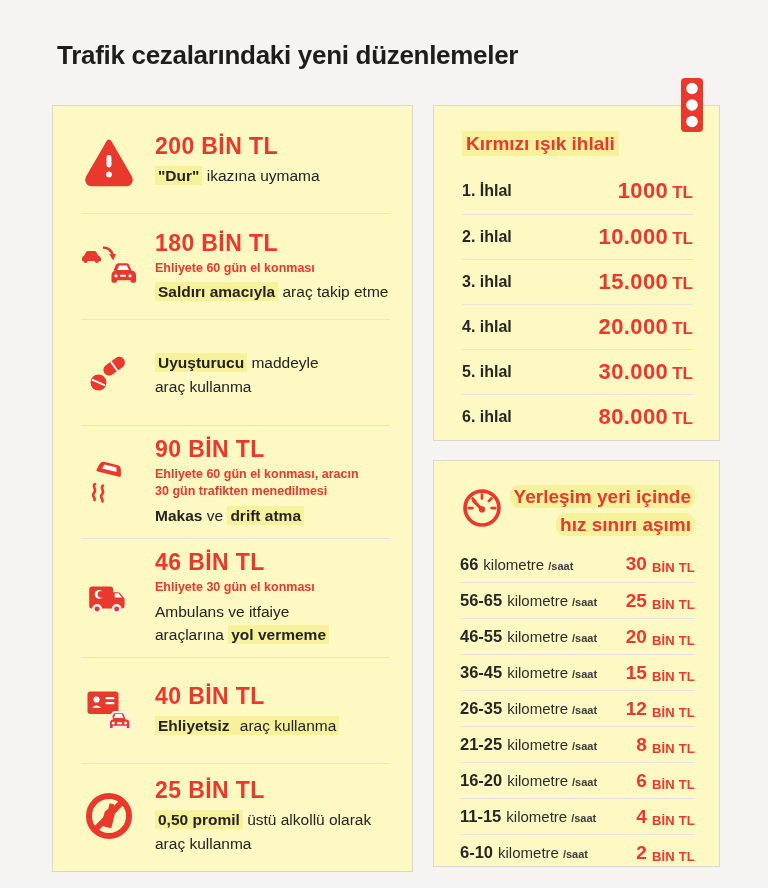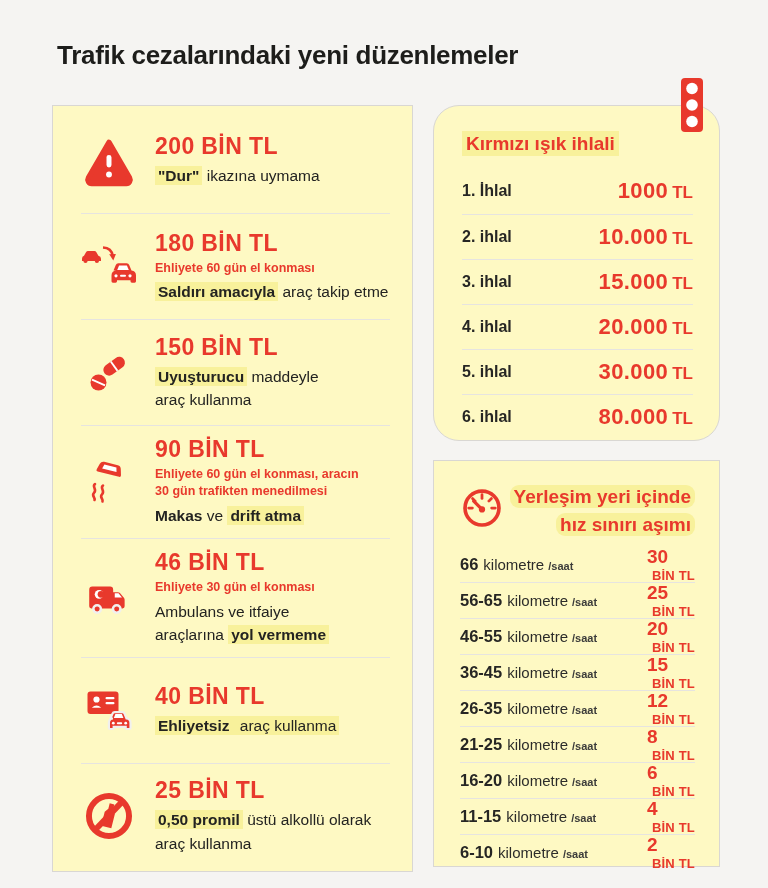--- a/index.html
+++ b/index.html
@@ -27,21 +27,21 @@
   .p-sub:empty { display:none; }
   .p-desc { font-size:15.5px; color:#232321; line-height:1.52; margin-top:4px; }
   .p-line { }
   .b { font-weight:700; }
   .hl { background:#f8f19b; padding:1px 3px; }
 
   
   .right-col { display:flex; flex-direction:column; gap:19px; width:287px; }
 
   
-  .rt-panel { position:relative; height:336px; padding:24px 26px 0 28px;border-radius:26px; }
+  .rt-panel { position:relative; height:336px; padding:24px 26px 0 28px; }
   .traffic-light { position:absolute; top:-28px; right:16px; width:22px; height:54px; }
   .rt-title-wrap { margin-bottom:10px; }
   .rt-title { display:inline; font-size:19px; font-weight:800; color:#e8392c;
               background:#f8f19b; padding:2px 4px; line-height:1.5; }
   .rl-rows { margin-top:6px; }
   .rl-row { height:45px; display:flex; justify-content:space-between; align-items:center; }
   .rl-row + .rl-row { border-top:1px solid #e6e4e0; }
   .rl-label { font-size:16px; font-weight:600; color:#262624; }
   .rl-amount { display:flex; align-items:baseline; }
   .rl-num { font-size:22px; font-weight:800; color:#e8392c; letter-spacing:0.4px; }
@@ -53,21 +53,21 @@
   .sp-icon { width:44px; flex:0 0 44px; margin-top:3px; }
   .sp-title { flex:1; text-align:right; line-height:1.45; }
   .sp-title span { display:inline; font-size:19px; font-weight:800; color:#e8392c;
                    background:#f8f19b; padding:1px 4px;border-radius:9px; }
   .sp-row { height:36px; display:flex; justify-content:space-between; align-items:center; }
   .sp-row + .sp-row { border-top:1px solid #e6e4e0; }
   .sp-left { display:flex; align-items:baseline; white-space:nowrap; }
   .sp-range { font-size:16.5px; font-weight:700; color:#262624; }
   .sp-unit { font-size:15px; font-weight:400; color:#2c2c2a; margin-left:5px; }
   .sp-per { font-size:11px; font-weight:600; color:#3c3c3a; margin-left:4px; }
-  .sp-right { display:flex; align-items:flex-start;flex-direction:column; }
+  .sp-right { display:flex; align-items:flex-end; }
   .sp-num { font-size:19px; font-weight:800; color:#e8392c; }
   .sp-suffix { font-size:13px; font-weight:800; color:#e8392c; margin-left:5px; letter-spacing:0.2px; }
 </style>
 </head>
 <body>
 
 <div class="page">
   <h1 class="title">Trafik cezalarındaki yeni düzenlemeler</h1>
 
   <div class="columns">
@@ -118,21 +118,20 @@
             <svg width="48" height="48" viewBox="0 0 48 48">
               <g transform="rotate(-36 29 17)">
                 <rect x="17" y="11.5" width="24" height="11.5" rx="5.75" fill="#e8392c"></rect>
                 <line x1="29" y1="11.5" x2="29" y2="23" stroke="#fff" stroke-width="1.8"></line>
               </g>
               <circle cx="13.5" cy="33.5" r="8" fill="#e8392c"></circle>
               <line x1="7" y1="30.7" x2="20" y2="36.3" stroke="#fff" stroke-width="1.8"></line>
             </svg>
           </div>
     <div class="p-body">
-      <div class="p-amount">150 BİN TL</div>
 
       <div class="p-desc">
               <div class="p-line"><span class="hl b">Uyuşturucu</span><span> maddeyle</span></div>
               <div class="p-line"><span>araç kullanma</span></div>
             </div>
     </div>
   </div>
 
   <div class="p-item">
     <div class="p-icon">

